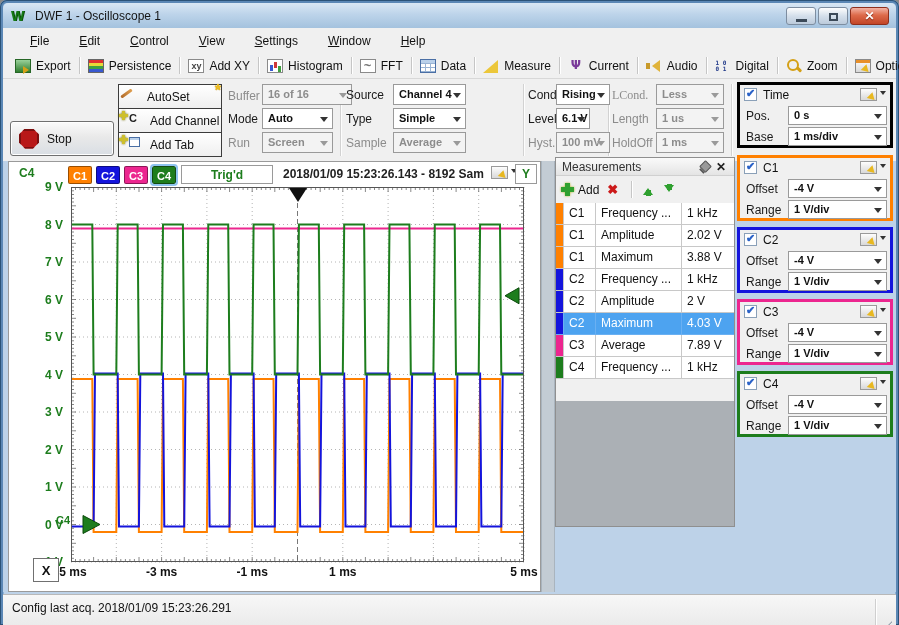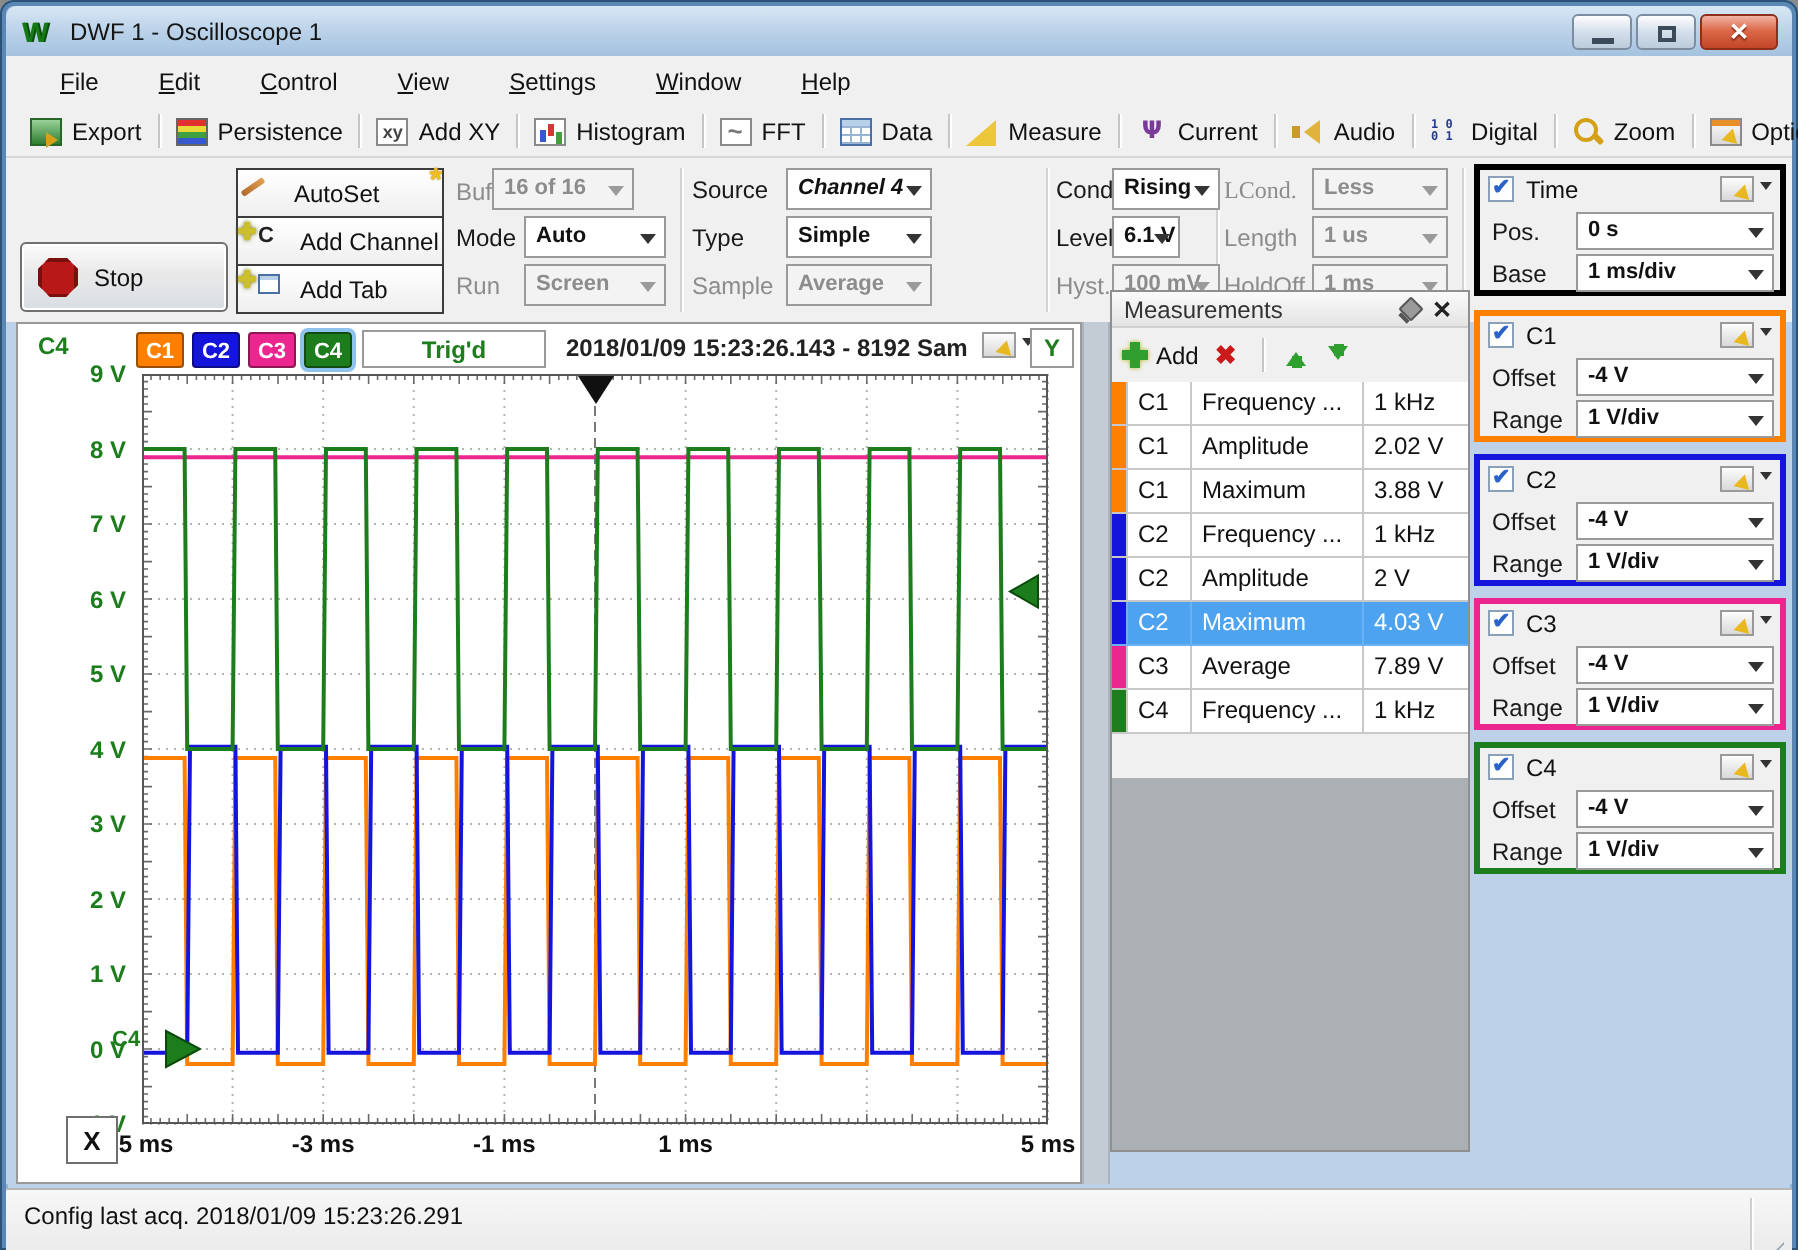--- a/index.html
+++ b/index.html
@@ -90,21 +90,21 @@
   .ic-props::after{content:"";position:absolute;right:-3px;bottom:-3px;border:4px solid transparent;border-left:7px solid #e8b820;transform:rotate(45deg);}
   .dd-mini{width:0;height:0;border:3px solid transparent;border-top:4px solid #333;margin-left:3px;}
   .ybtn{position:absolute;left:506px;top:2px;width:22px;height:20px;background:#fff;border:1px solid #9a9a9a;color:#1d7d1d;font-weight:bold;font-size:12px;line-height:19px;text-align:center;}
   .xbtn{position:absolute;left:24px;top:396px;width:26px;height:24px;background:#fff;border:1px solid #707070;color:#111;font-weight:bold;font-size:13px;line-height:23px;text-align:center;}
   #scope{position:absolute;left:62px;top:25px;}
   .ylab{position:absolute;left:6px;width:48px;text-align:right;font-weight:bold;font-size:12px;color:#1d7d1d;line-height:14px;}
   .xlab{position:absolute;top:403px;transform:translateX(-50%);font-weight:bold;font-size:12px;color:#111;white-space:nowrap;}
   .zero-lab{position:absolute;left:47px;top:352px;font-weight:bold;font-size:11px;color:#1d7d1d;}
   .splitter{position:absolute;left:541px;top:161px;width:14px;height:431px;background:#c3ccd4;border-left:1px solid #a9b4be;border-right:1px solid #a9b4be;}
   
-  .meas{position:absolute;left:555px;top:145px;width:180px;height:431px;background:#f0f0f0;border:1px solid #8f8f8f;}
+  .meas{position:absolute;left:555px;top:157px;width:180px;height:370px;background:#f0f0f0;border:1px solid #8f8f8f;}
   .meas-title{position:absolute;left:0;right:0;top:0;height:18px;background:linear-gradient(#fafafa,#e4e4e4);border-bottom:1px solid #d0d0d0;
     font-size:12px;color:#333;padding:2px 0 0 6px;}
   .ic-pin{position:absolute;right:24px;top:3px;width:12px;height:12px;}
   .ic-pin::after{content:"";position:absolute;left:3px;top:1px;width:7px;height:7px;background:#9a9a9a;border:1px solid #555;border-radius:1px;transform:rotate(45deg);}
   .ic-pin::before{content:"";position:absolute;left:1px;top:9px;width:6px;height:2px;background:#555;transform:rotate(45deg);}
   .ic-closex{position:absolute;right:6px;top:2px;width:12px;height:12px;}
   .ic-closex::after{content:"✕";font-weight:bold;font-size:12px;color:#222;}
   .meas-tools{position:absolute;left:0;right:0;top:19px;height:25px;display:flex;align-items:center;gap:8px;padding-left:5px;font-size:12px;color:#111;}
   .ic-plus{width:13px;height:13px;background:linear-gradient(#2fa02f,#2fa02f) center/13px 5px no-repeat,linear-gradient(#2fa02f,#2fa02f) center/5px 13px no-repeat;filter:drop-shadow(0 0 1px #b8b82a);}
   .ic-redx{width:14px;height:14px;position:relative;}
@@ -249,27 +249,27 @@
     </div>
     <div class="mid-btn" style="top:53px">
       <span class="ic-addt"></span>
       <span>Add Tab</span>
     </div>
     <div class="vsep" style="left:337px"></div>
     <div class="vsep" style="left:520px"></div>
     <div class="vsep" style="left:605px"></div>
     <div class="vsep" style="left:728px"></div>
   <div class="fld-label dis" style="left: 225px; top: 10px;">Buffer</div>
-      <div class="combo dis" style="left: 243px; top: 5px; width: 71px;">16 of 16</div>
+      <div class="combo dis" style="left: 259px; top: 5px; width: 90px;">16 of 16</div>
       <div class="fld-label" style="left: 225px; top: 33px;">Mode</div>
       <div class="combo" style="left: 259px; top: 29px; width: 71px;">Auto</div>
       <div class="fld-label dis" style="left: 225px; top: 57px;">Run</div>
       <div class="combo dis" style="left: 259px; top: 53px; width: 71px;">Screen</div>
       <div class="fld-label" style="left: 343px; top: 9px;">Source</div>
-      <div class="combo" style="left: 390px; top: 5px; width: 73px; font-style: italic;">Channel 4</div>
+      <div class="combo" style="left: 390px; top: 5px; width: 73px;">Channel 4</div>
       <div class="fld-label" style="left: 343px; top: 33px;">Type</div>
       <div class="combo" style="left: 390px; top: 29px; width: 73px;">Simple</div>
       <div class="fld-label dis" style="left: 343px; top: 57px;">Sample</div>
       <div class="combo dis" style="left: 390px; top: 53px; width: 73px;">Average</div>
       <div class="fld-label" style="left: 525px; top: 9px;">Cond.</div>
       <div class="combo" style="left: 553px; top: 5px; width: 54px;">Rising</div>
       <div class="fld-label" style="left: 525px; top: 33px;">Level</div>
       <div class="combo" style="left: 553px; top: 29px; width: 34px;">6.1 V</div>
       <div class="fld-label dis" style="left: 525px; top: 57px;">Hyst.</div>
       <div class="combo dis" style="left: 553px; top: 53px; width: 54px;">100 mV</div>

